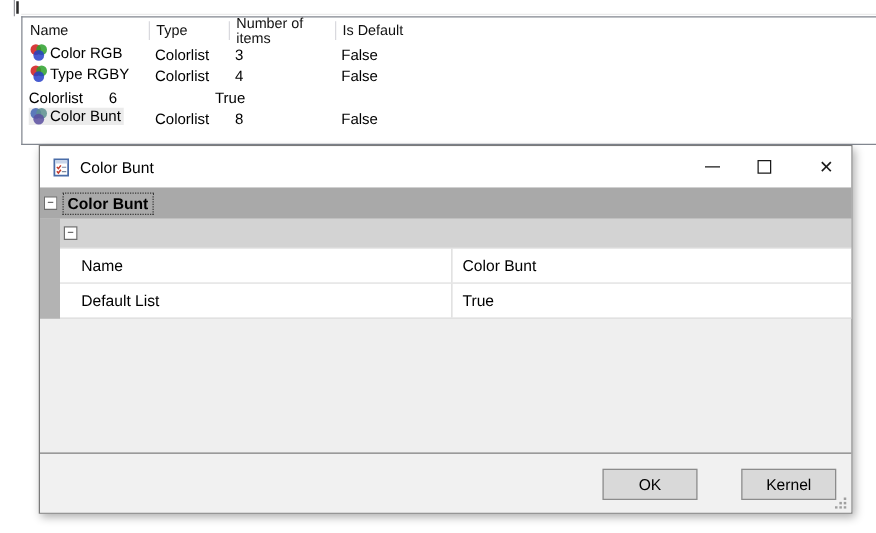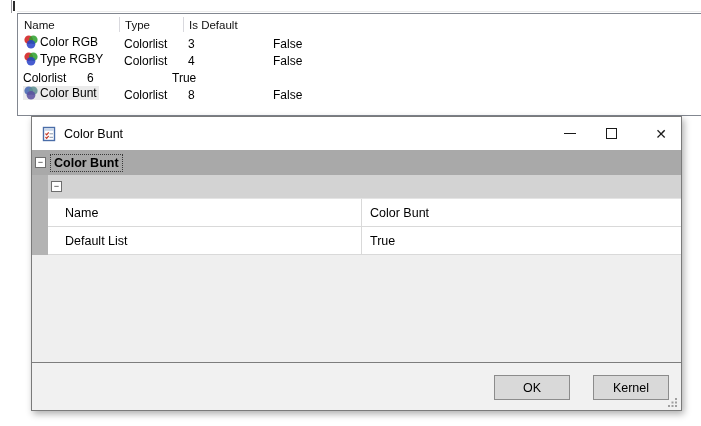--- a/index.html
+++ b/index.html
@@ -75,21 +75,21 @@
   .btnbar {
     position:absolute; left:0; right:0; bottom:0; height:48px;
     background:#f1f1f1; border-top:1px solid #7d7d7d;
   }
   .btn {
     position:absolute; top:12px; width:76px; height:25px;
     background:#d9d9d9; border:1px solid #8c8c8c; font-size:12.5px;
     display:flex; align-items:center; justify-content:center; cursor:default;
     font-family:"Liberation Sans", sans-serif;
   }
-  .btn-ok { left:462px; } .btn-cancel { left:561px; }
+  .btn-ok { left:450px; } .btn-cancel { left:561px; }
   .grip { position:absolute; right:3px; bottom:3px; width:10px; height:10px; }
 </style>
 </head>
 <body>
 
 <div class="panel-edge"></div>
 <div class="caret"></div>
 <div class="top-rule"></div>
 
 <svg width="0" height="0" style="position:absolute">
@@ -104,20 +104,21 @@
       <circle cx="9.3" cy="4.7" r="4.3" fill="#5d8f8f" fill-opacity="0.85"></circle>
       <circle cx="7" cy="9.3" r="4.3" fill="#5a4fa0" fill-opacity="0.85"></circle>
     </g>
   </defs>
 </svg>
 
 <div class="listview">
   <div class="lv-header">
     <div class="hcell c-name">Name</div>
     <div class="hcell c-type">Type</div>
+    <div class="hcell c-items">Number of items</div>
     <div class="hcell c-def">Is Default</div>
   </div>
 
   <div class="lrow">
     <div class="lcell c-name"><span class="name-wrap">
       <svg class="cl-icon" viewBox="0 0 14 14">
             <use href="#colorwheel"></use>
           </svg>
       <span>Color RGB</span>
         </span></div>

